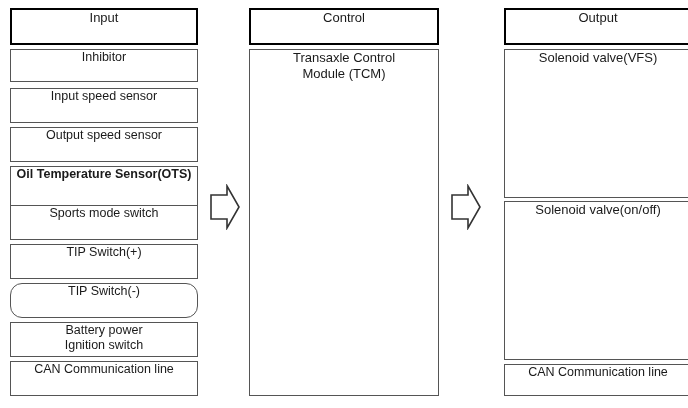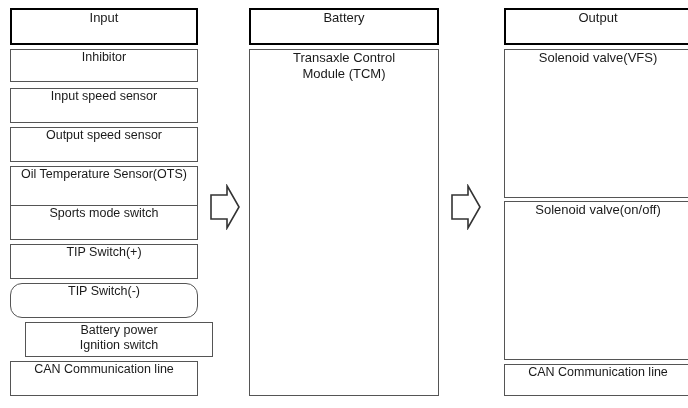--- a/index.html
+++ b/index.html
@@ -76,55 +76,55 @@
     </div>
 
     <div class="box" style="top:88px; left:0; width:188px; height:35px;">
       <span class="box-label">Input speed sensor</span>
     </div>
 
     <div class="box" style="top:127px; left:0; width:188px; height:35px;">
       <span class="box-label">Output speed sensor</span>
     </div>
 
-    <div class="box" style="top:166px; left:0; width:188px; height:52px;">
+    <div class="box" style="top:166px; left:0; width:188px; height:52px;font-weight:bold;">
       <span class="box-label">Oil Temperature Sensor(OTS)</span>
     </div>
 
     <div class="box" style="top:205px; left:0; width:188px; height:35px;">
       <span class="box-label">Sports mode switch</span>
     </div>
 
     <div class="box" style="top:244px; left:0; width:188px; height:35px;">
       <span class="box-label">TIP Switch(+)</span>
     </div>
 
     <div class="box" style="top:283px; left:0; width:188px; height:35px;border-radius:12px;">
       <span class="box-label">TIP Switch(-)</span>
     </div>
 
-    <div class="box" style="top:322px; left:0; width:188px; height:35px;margin-left:15px;">
+    <div class="box" style="top:322px; left:0; width:188px; height:35px;">
       <span class="box-label">Battery power
 Ignition switch</span>
     </div>
 
     <div class="box" style="top:361px; left:0; width:188px; height:35px;">
       <span class="box-label">CAN Communication line</span>
     </div>
   </div>
 
   <div class="arrow" style="left:210px; top:184px;">
     <svg width="30" height="46" viewBox="0 0 30 46">
       <polygon points="1,11 17,11 17,2 29,23 17,44 17,35 1,35" fill="#ffffff" stroke="#333333" stroke-width="1.6" stroke-linejoin="miter"></polygon>
     </svg>
   </div>
 
   <div class="col col-control">
     <div class="box header-box" style="top:8px; left:0; width:190px; height:37px;">
-      <span class="box-label">Battery</span>
+      <span class="box-label">Control</span>
     </div>
 
     <div class="box" style="top:49px; left:0; width:190px; height:347px;">
       <span class="box-label big-label">Transaxle Control
 Module (TCM)</span>
     </div>
   </div>
 
   <div class="arrow" style="left:451px; top:184px;">
     <svg width="30" height="46" viewBox="0 0 30 46">

